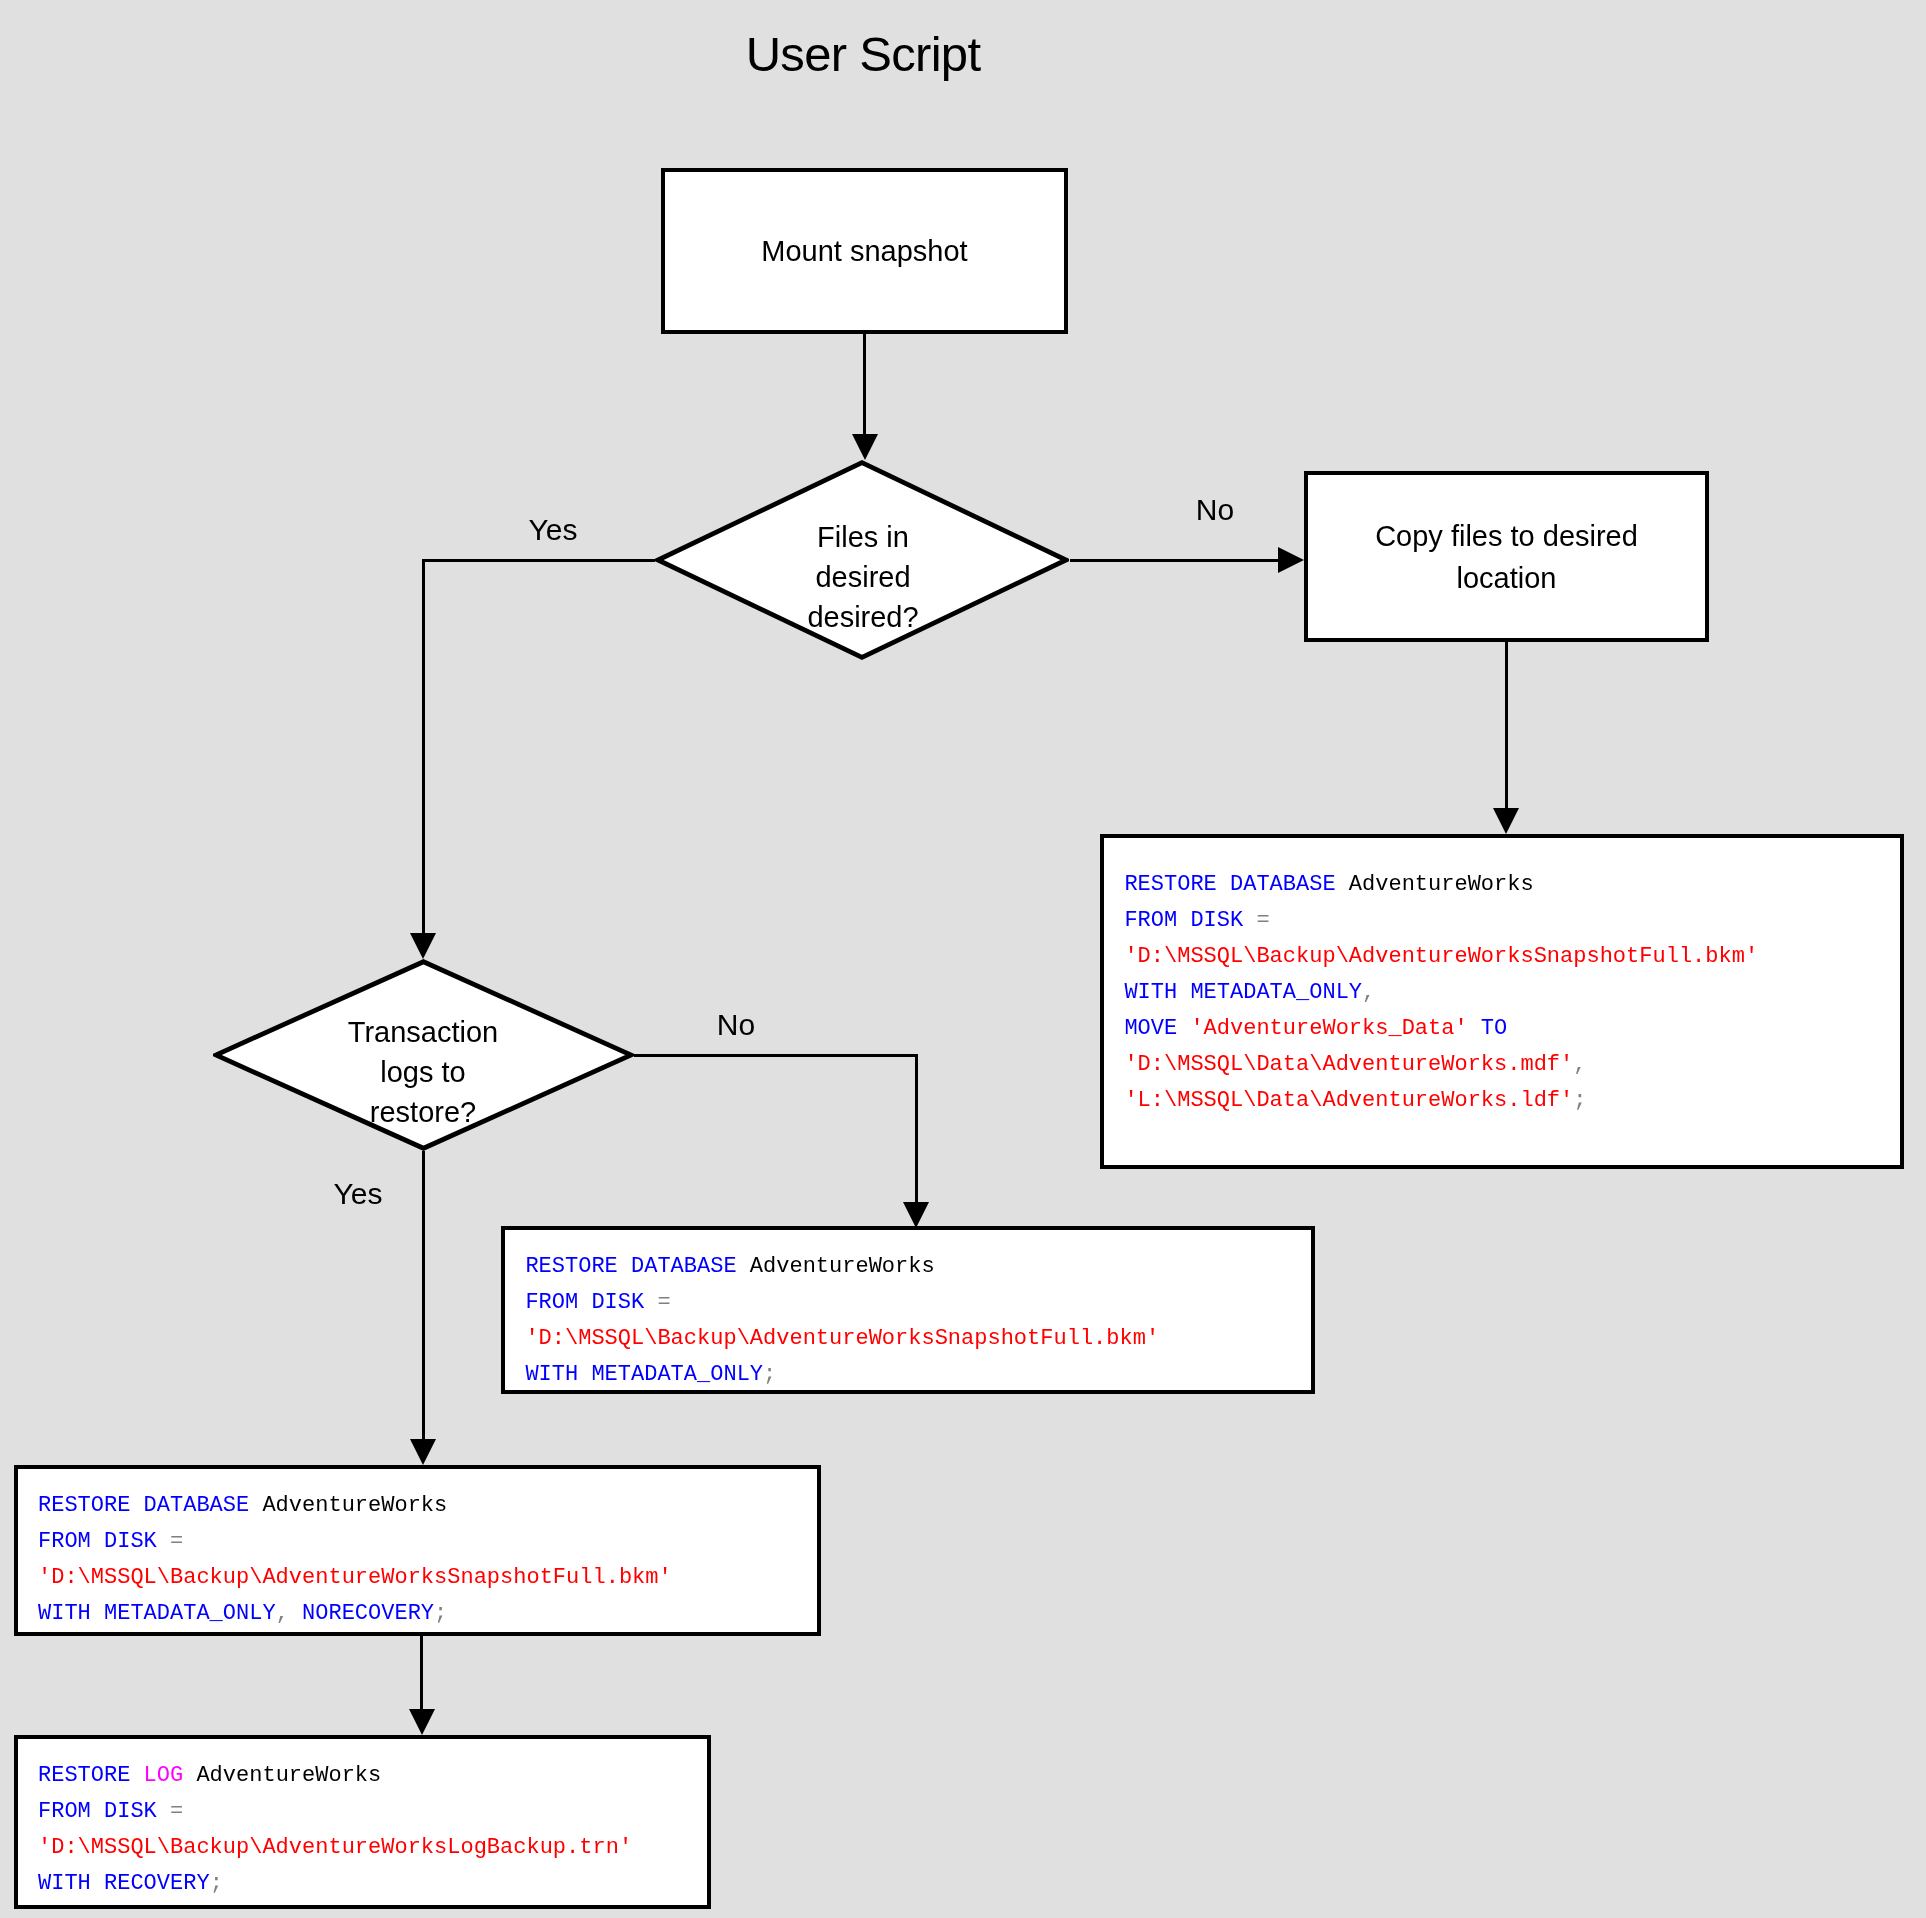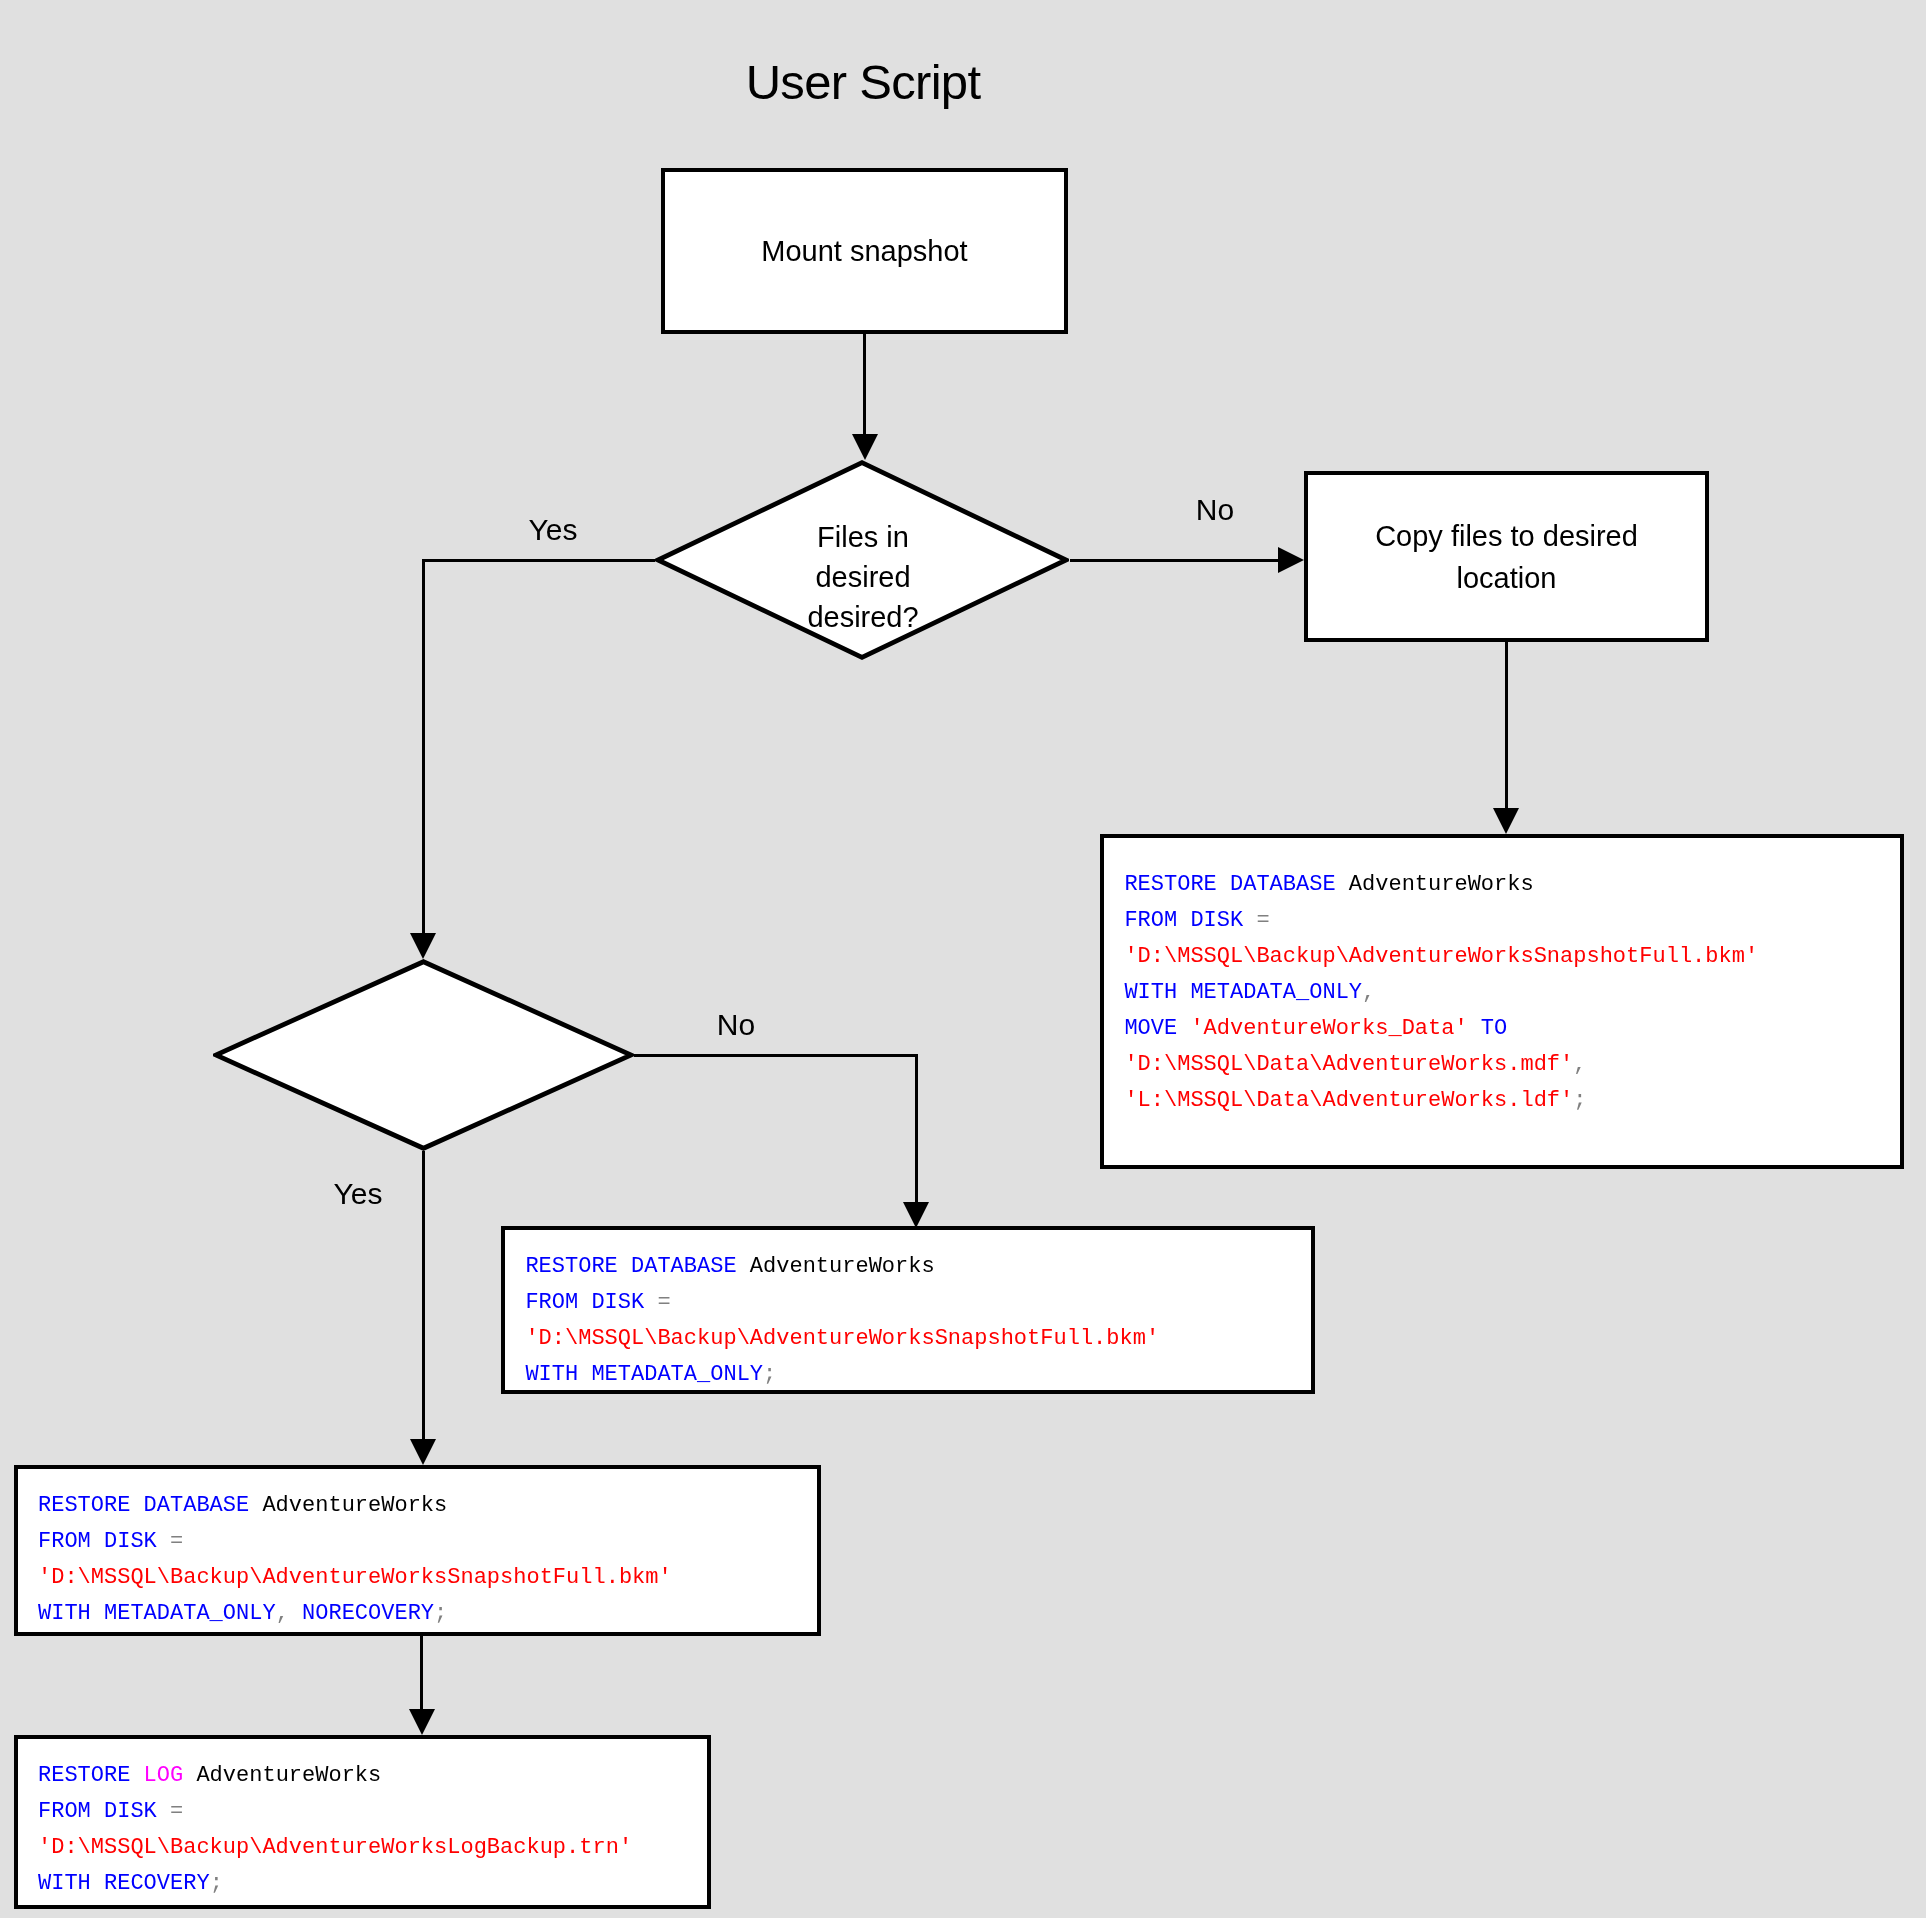--- a/index.html
+++ b/index.html
@@ -1,19 +1,19 @@
 <!DOCTYPE html>
 <html style="font-size:11px"><head>
 <meta charset="utf-8">
 <style>
   html,body{margin:0;padding:0;background:#E0E0E0;}
   .canvas{position:relative;width:1926px;height:1919px;background:#E0E0E0;
           font-family:"Liberation Sans",sans-serif;color:#000;overflow:hidden;}
   .title{position:absolute;left:863px;top:26px;transform:translateX(-50%);
-         font-size:49px;letter-spacing:-0.7px;white-space:nowrap;margin-top:28px;}
+         font-size:49px;letter-spacing:-0.7px;white-space:nowrap;}
   .box{position:absolute;background:#fff;border:4.1px solid #000;box-sizing:border-box;
        display:flex;align-items:center;justify-content:center;text-align:center;
        font-size:29px;line-height:42px;}
   #mount-box{left:661px;top:168px;width:407px;height:166px;}
   #copy-box{left:1304px;top:471px;width:405px;height:171px;padding:0 33px;}
   .diamond-svg{position:absolute;display:block;}
   #files-diamond-svg{left:655px;top:460px;}
   #logs-diamond-svg{left:213px;top:959px;}
   .diamond-label{position:absolute;transform:translate(-50%,-50%);text-align:center;
                  font-size:29px;line-height:40px;white-space:nowrap;margin-top:17px;}
@@ -97,20 +97,25 @@
       <div class="code-line"><span style="color: rgb(255, 0, 0);">'D:\MSSQL\Backup\AdventureWorksSnapshotFull.bkm'</span></div>
       <div class="code-line"><span style="color: rgb(0, 0, 255);">WITH METADATA_ONLY</span><span style="color: rgb(128, 128, 128);">,</span></div>
       <div class="code-line"><span style="color: rgb(0, 0, 255);">MOVE </span><span style="color: rgb(255, 0, 0);">'AdventureWorks_Data'</span><span style="color: rgb(0, 0, 255);"> TO</span></div>
       <div class="code-line"><span style="color: rgb(255, 0, 0);">'D:\MSSQL\Data\AdventureWorks.mdf'</span><span style="color: rgb(128, 128, 128);">,</span></div>
       <div class="code-line"><span style="color: rgb(255, 0, 0);">'L:\MSSQL\Data\AdventureWorks.ldf'</span><span style="color: rgb(128, 128, 128);">;</span></div>
     </div>
 
   <svg class="diamond-svg" id="logs-diamond-svg" width="421" height="192" viewBox="0 0 618 282">
     <polygon points="309,4 614,141 309,278 4,141" fill="#FFFFFF" stroke="#000000" stroke-width="7"></polygon>
   </svg>
+  <div class="diamond-label" id="logs-diamond-label">
+    <div>Transaction</div>
+    <div>logs to</div>
+    <div>restore?</div>
+  </div>
 
   <div class="edge-label" id="label-logs-no">No</div>
   <div class="line" id="ln-no2-h"></div>
   <div class="line" id="ln-no2-v"></div>
   <div class="arrow arrow-down" id="ar-no2"></div>
 
   <div class="code" id="code-mid">
       <div class="code-line"><span style="color: rgb(0, 0, 255);">RESTORE DATABASE</span><span style="color: rgb(0, 0, 0);"> AdventureWorks</span></div>
       <div class="code-line"><span style="color: rgb(0, 0, 255);">FROM DISK</span><span style="color: rgb(128, 128, 128);"> =</span></div>
       <div class="code-line"><span style="color: rgb(255, 0, 0);">'D:\MSSQL\Backup\AdventureWorksSnapshotFull.bkm'</span></div>

